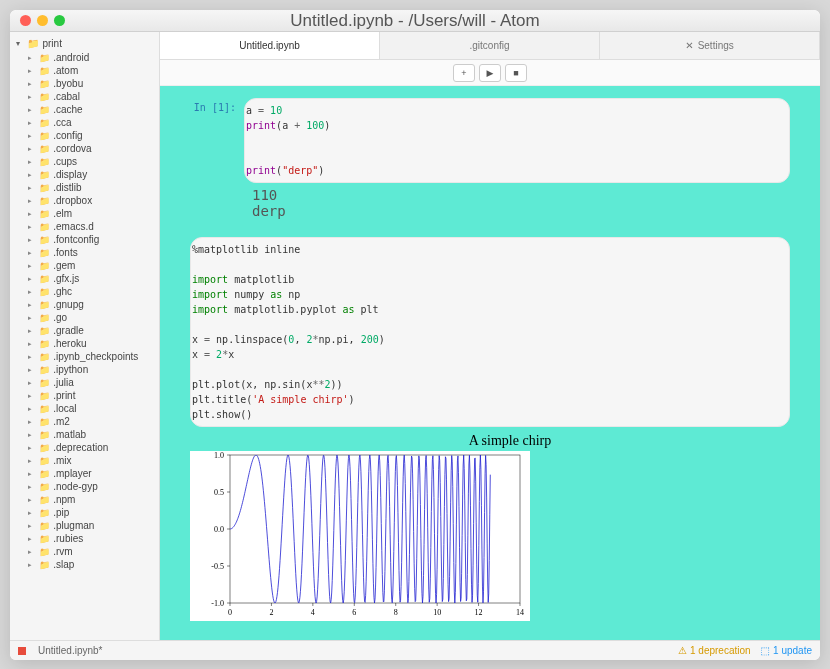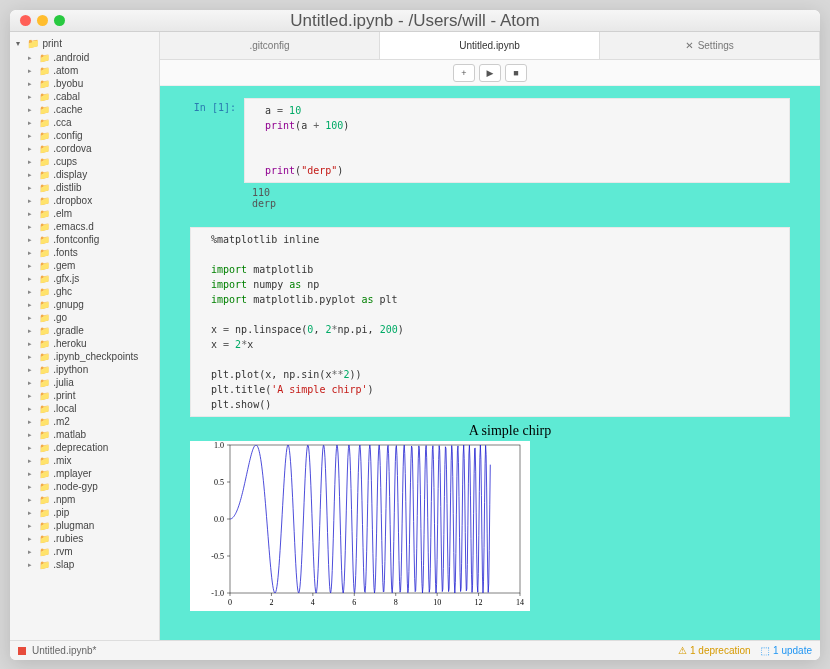--- a/index.html
+++ b/index.html
@@ -23,27 +23,27 @@
 .tab { flex:1; display:flex; align-items:center; justify-content:center; border-right:1px solid #ddd; cursor:pointer; gap:4px; }
 .tab.active { background:#fff; color:#333; }
 .tab .gear { font-size:10px; }
 .toolbar { height:26px; background:#fafafa; border-bottom:1px solid #eee; display:flex; align-items:center; justify-content:center; gap:4px; }
 .tbtn { width:22px; height:18px; border:1px solid #ccc; background:#fff; border-radius:3px; font-size:9px; display:flex; align-items:center; justify-content:center; cursor:pointer; color:#555; }
 .notebook { flex:1; overflow-y:auto; background:#5eead4; padding:12px 30px; }
 .cell { display:flex; margin-bottom:14px; }
 .cell.selected { outline:1px solid #4caf50; outline-offset:2px; }
 .prompt { width:54px; text-align:right; padding-right:8px; font-family:Menlo,monospace; font-size:10px; color:#2a7ab0; padding-top:4px; flex-shrink:0; }
 .cellbody { flex:1; }
-.input-area { background:#f6f6f6; border:1px solid #e8e8e8; border-radius:0; padding:4px 20px; font-family:Menlo,monospace; font-size:10px; line-height:15px; color:#333; white-space:pre; }
-.output { font-family:Menlo,monospace; font-size:10px; padding:4px 8px; color:#555; white-space:pre; }
+.input-area { background:#f6f6f6; border:1px solid #e8e8e8; border-radius:12px; padding:4px 1px; font-family:Menlo,monospace; font-size:10px; line-height:15px; color:#333; white-space:pre; }
+.output { font-family:Menlo,monospace; font-size:14px; padding:4px 8px; color:#555; white-space:pre; }
 .chart { margin-top:6px; }
 .chart-title { text-align:center; font-size:14px; font-family:serif; margin-bottom:2px; margin-left:40px; }
 .k-kw{color:#008000;} .k-num{color:#0a6;} .k-str{color:#c41a16;} .k-fn{color:#900090;} .k-op{color:#666;}
 .statusbar { height:20px; background:#f5f5f5; border-top:1px solid #ddd; display:flex; align-items:center; padding:0 8px; font-size:10px; color:#666; }
-.statusbar .file { display:flex; align-items:center; gap:6px; }
+.statusbar .file { display:flex; align-items:center; gap:12px; }
 .statusbar .file .dot { width:8px; height:8px; background:#e74c3c; }
 .statusbar .spacer { flex:1; }
 .statusbar .warn { color:#d69a00; margin-right:10px; display:flex; align-items:center; gap:3px; }
 .statusbar .upd { color:#2196f3; display:flex; align-items:center; gap:3px; }
 svg.plot { background:#fff; }
 .axis line,.axis path { stroke:#000; stroke-width:0.5; fill:none; }
 .axis text { font-size:8px; fill:#000; font-family:serif; }
 .chirp { fill:none; stroke:#2020d0; stroke-width:0.8; }
 </style>
 </head>
@@ -263,25 +263,25 @@
           </div>
           <div class="tree-item">
             <span class="chev">▸</span>
             <span class="fld">📁</span>
             <span>.slap</span>
           </div>
         </div>
     </div>
     <div class="main">
       <div class="tabs" id="tabs">
+          <div class="tab active">
+            <span>Untitled.ipynb</span>
+          </div>
           <div class="tab">
             <span>.gitconfig</span>
-          </div>
-          <div class="tab active">
-            <span>Untitled.ipynb</span>
           </div>
           <div class="tab">
             <span class="gear">✕</span>
             <span>Settings</span>
           </div>
         </div>
       <div class="toolbar">
         <div class="tbtn">+</div>
         <div class="tbtn">▶</div>
         <div class="tbtn">■</div>

